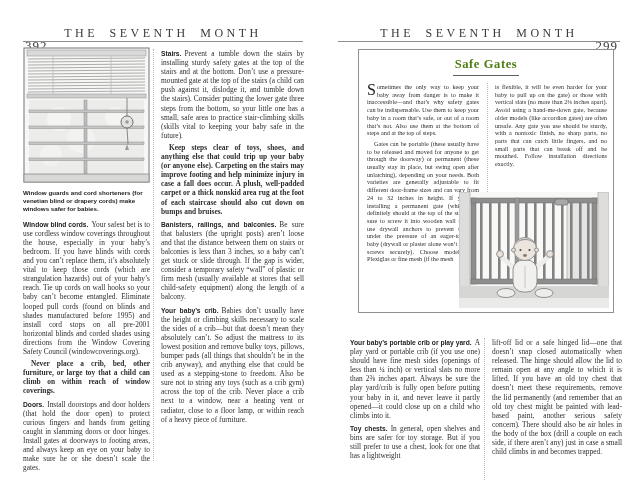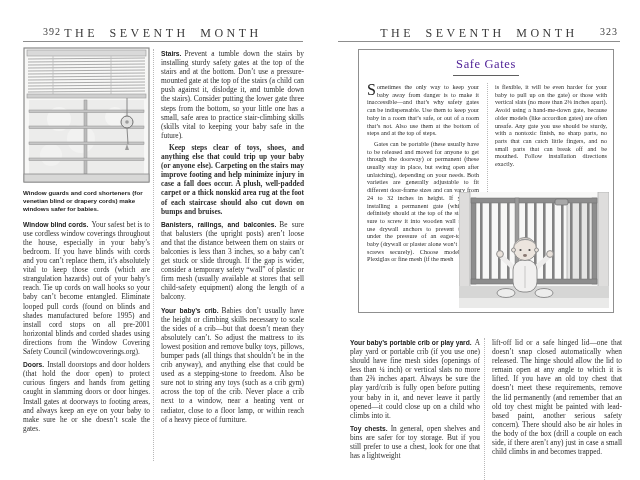--- a/index.html
+++ b/index.html
@@ -4,36 +4,36 @@
 <style>
   html,body{margin:0;padding:0;background:#ffffff;}
   .screen{position:relative;width:640px;height:480px;background:#ffffff;overflow:hidden;
           font-family:"Liberation Serif","DejaVu Serif",serif;color:#2e2e2e;}
   .page{position:absolute;top:26px;height:450px;}
   .page.left{left:23px;width:280px;}
   .page.right{left:338px;width:282px;}
   .pg-header{position:relative;height:12px;border-bottom:1px solid #8d8d8d;padding-bottom:3px;}
   .running-head{position:absolute;left:0;right:0;text-align:center;font-size:12px;letter-spacing:3.5px;
                 word-spacing:5px;color:#3a3a3a;}
-  .pg-num{position:absolute;top:0;font-size:10px;color:#3a3a3a;letter-spacing:1px;margin-left:18px;}
+  .pg-num{position:absolute;top:12px;font-size:13px;color:#3a3a3a;letter-spacing:1px;}
   .pg-num.num-left{left:2px;}
   .pg-num.num-right{right:2px;}
   .col{position:absolute;}
   .col-rule{border-left:1px dotted #b8b8b8;}
   .body-par{margin:0 0 4px 0;font-size:7.4px;line-height:9.1px;text-align:justify;}
   .body-par.indent{text-indent:8px;margin-top:-1px;font-weight:bold;}
   .runin{font-family:"Liberation Sans","DejaVu Sans",sans-serif;font-weight:bold;font-size:6.7px;
          color:#222;margin-right:3px;}
   .caption{margin-top:4px;margin-bottom:7px;font-family:"Liberation Sans","DejaVu Sans",sans-serif;
            font-weight:bold;font-size:6.2px;line-height:7.9px;color:#222;text-align:left;}
   .illus{display:block;}
   
   .safebox{position:absolute;left:20px;top:23px;width:256px;height:264px;border:1px solid #8f8f8f;
            box-sizing:border-box;padding:6px 8px 4px 8px;background:#ffffff;}
-  .box-title{text-align:center;font-size:12.5px;letter-spacing:0.6px;color:#4c1d95;margin-top:1px;}
+  .box-title{text-align:center;font-size:12.5px;letter-spacing:0.6px;color:#4d7c0f;margin-top:1px;font-weight:bold;}
   .title-rule{width:66px;margin:3px auto 7px auto;border-bottom:1.3px solid #5f5f5f;}
   .box-cols{position:relative;height:210px;}
   .bcol{position:absolute;top:0;}
   .box-par{margin:0 0 3px 0;font-size:6.2px;line-height:7.7px;text-align:justify;}
   .box-par.indent{text-indent:7px;}
   .dropcap{float:left;font-size:16px;line-height:13px;padding-right:1px;color:#222;}
   .gate-illus{position:absolute;right:4px;bottom:4px;}
   .belowbox{top:312px;}
 </style>
 </head>
@@ -89,35 +89,36 @@
           <circle cx="104" cy="75" r="6" fill="#e2e2e1" stroke="#6f6f6f" stroke-width="1"></circle>
           <circle cx="104" cy="75" r="1.8" fill="#9c9c9c"></circle>
           <line x1="104" y1="81" x2="105" y2="97" stroke="#7e7e7e" stroke-width="0.9"></line>
           <path d="M104,97 l-2,6 l4,0 z" fill="#9c9c9c"></path>
         </g>
         <rect x="1" y="127" width="125" height="8" fill="#d8d8d7" stroke="#8a8a8a" stroke-width="0.8"></rect>
       </svg>
       <div class="caption">Window guards and cord shorteners (for venetian blind or drapery cords) make windows safer for babies.</div>
 
       <p class="body-par"><span class="runin">Window blind cords.</span><span>Your safest bet is to use cordless window coverings throughout the house, especially in your baby’s bedroom. If you have blinds with cords and you can’t replace them, it’s absolutely vital to keep those cords (which are strangulation hazards) out of your baby’s reach. Tie up cords on wall hooks so your baby can’t become entangled. Eliminate looped pull cords (found on blinds and shades manufactured before 1995) and install cord stops on all pre-2001 horizontal blinds and corded shades using directions from the Window Covering Safety Council (windowcoverings.org).</span></p>
+      <p class="body-par indent"><span>Never place a crib, bed, other furniture, or large toy that a child can climb on within reach of window coverings.</span></p>
       <p class="body-par"><span class="runin">Doors.</span><span>Install doorstops and door holders (that hold the door open) to protect curious fingers and hands from getting caught in slamming doors or door hinges. Install gates at doorways to footing areas, and always keep an eye on your baby to make sure he or she doesn’t scale the gates.</span></p>
     </div>
 
     <div class="col col-rule" style="left:130px;top:23px;width:143px;padding-left:7px;height:412px;">
       <p class="body-par"><span class="runin">Stairs.</span><span>Prevent a tumble down the stairs by installing sturdy safety gates at the top of the stairs and at the bottom. Don’t use a pressure-mounted gate at the top of the stairs (a child can push against it, dislodge it, and tumble down the stairs). Consider putting the lower gate three steps from the bottom, so your little one has a small, safe area to practice stair-climbing skills (skills vital to keeping your baby safe in the future).</span></p>
       <p class="body-par indent"><span>Keep steps clear of toys, shoes, and anything else that could trip up your baby (or anyone else). Carpeting on the stairs may improve footing and help minimize injury in case a fall does occur. A plush, well-padded carpet or a thick nonskid area rug at the foot of each staircase should also cut down on bumps and bruises.</span></p>
       <p class="body-par"><span class="runin">Banisters, railings, and balconies.</span><span>Be sure that balusters (the upright posts) aren’t loose and that the distance between them on stairs or balconies is less than 3 inches, so a baby can’t get stuck or slide through. If the gap is wider, consider a temporary safety “wall” of plastic or firm mesh (usually available at stores that sell child-safety equipment) along the length of a balcony.</span></p>
       <p class="body-par"><span class="runin">Your baby’s crib.</span><span>Babies don’t usually have the height or climbing skills necessary to scale the sides of a crib—but that doesn’t mean they absolutely can’t. So adjust the mattress to its lowest position and remove bulky toys, pillows, bumper pads (all things that shouldn’t be in the crib anyway), and anything else that could be used as a stepping-stone to freedom. Also be sure not to string any toys (such as a crib gym) across the top of the crib. Never place a crib next to a window, near a heating vent or radiator, close to a floor lamp, or within reach of a heavy piece of furniture.</span></p>
     </div>
   </section>
 
   <section class="page right">
     <header class="pg-header">
       <span class="running-head">THE SEVENTH MONTH</span>
-      <span class="pg-num num-right">323</span>
+      <span class="pg-num num-right">299</span>
     </header>
 
     <div class="safebox">
       <div class="box-title">Safe Gates</div>
       <div class="title-rule"></div>
       <div class="box-cols">
         <div class="bcol" style="left:0;width:112px;">
           <p class="box-par"><span class="dropcap">S</span><span>ometimes the only way to keep your baby away from danger is to make it inaccessible—and that’s why safety gates can be indispensable. Use them to keep your baby in a room that’s safe, or out of a room that’s not. Also use them at the bottom of steps and at the top of steps.</span></p>
           <p class="box-par indent"><span>Gates can be portable (these usually have to be released and moved for anyone to get through the doorway) or permanent (these usually stay in place, but swing open after unlatching), depending on your needs. Both varieties are generally adjustable to fit different door-frame sizes and can vary from 24 to 32 inches in height. If you are installing a permanent gate (which you definitely should at the top of the stairs), be sure to screw it into wooden wall studs or use drywall anchors to prevent toppling under the pressure of an eager-to-escape baby (drywall or plaster alone won’t hold the screws securely). Choose models with Plexiglas or fine mesh (if the mesh</span></p>
         </div>

